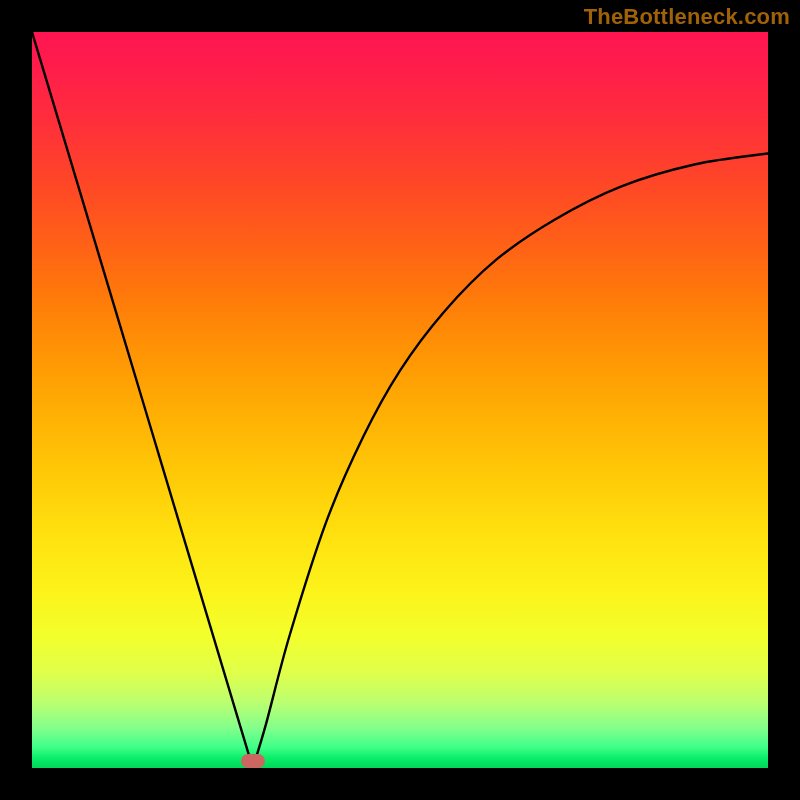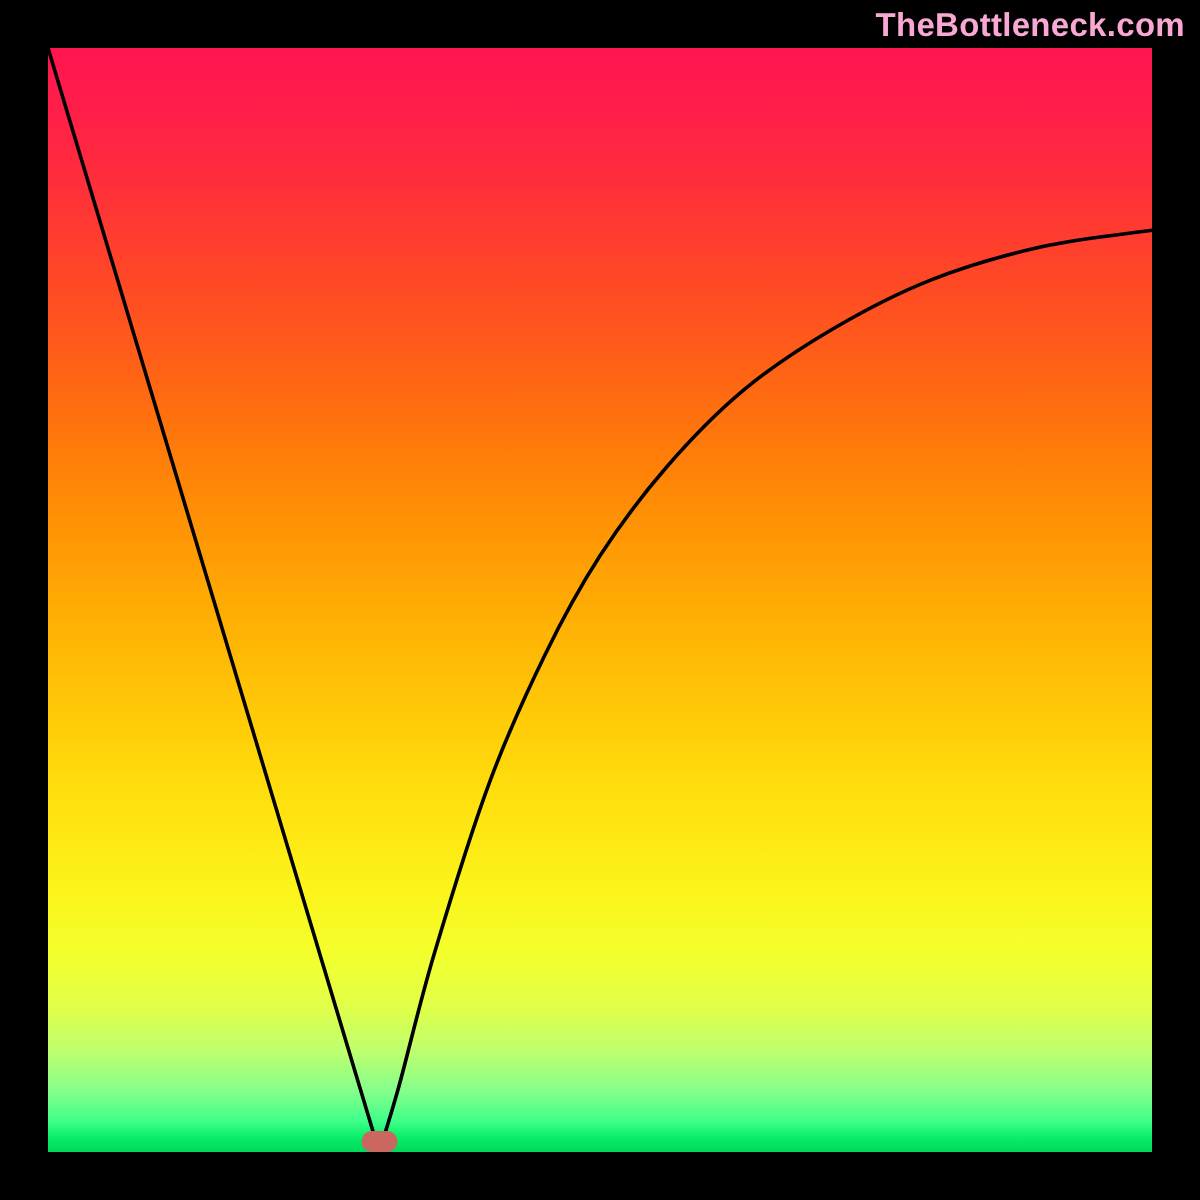--- a/index.html
+++ b/index.html
@@ -48,21 +48,21 @@
     position: absolute;
     left: 0;
     top: 0;
     width: 736px;
     height: 736px;
   }
   .watermark {
     position: absolute;
     top: 4px;
     right: 10px;
-    color: #f9a8d4;
+    color: #a16207;
     font-size: 22px;
     font-weight: 600;
     letter-spacing: 0.2px;
   }
   .marker {
     position: absolute;
     width: 24px;
     height: 14px;
     border-radius: 7px;
     background: #cc6660;

